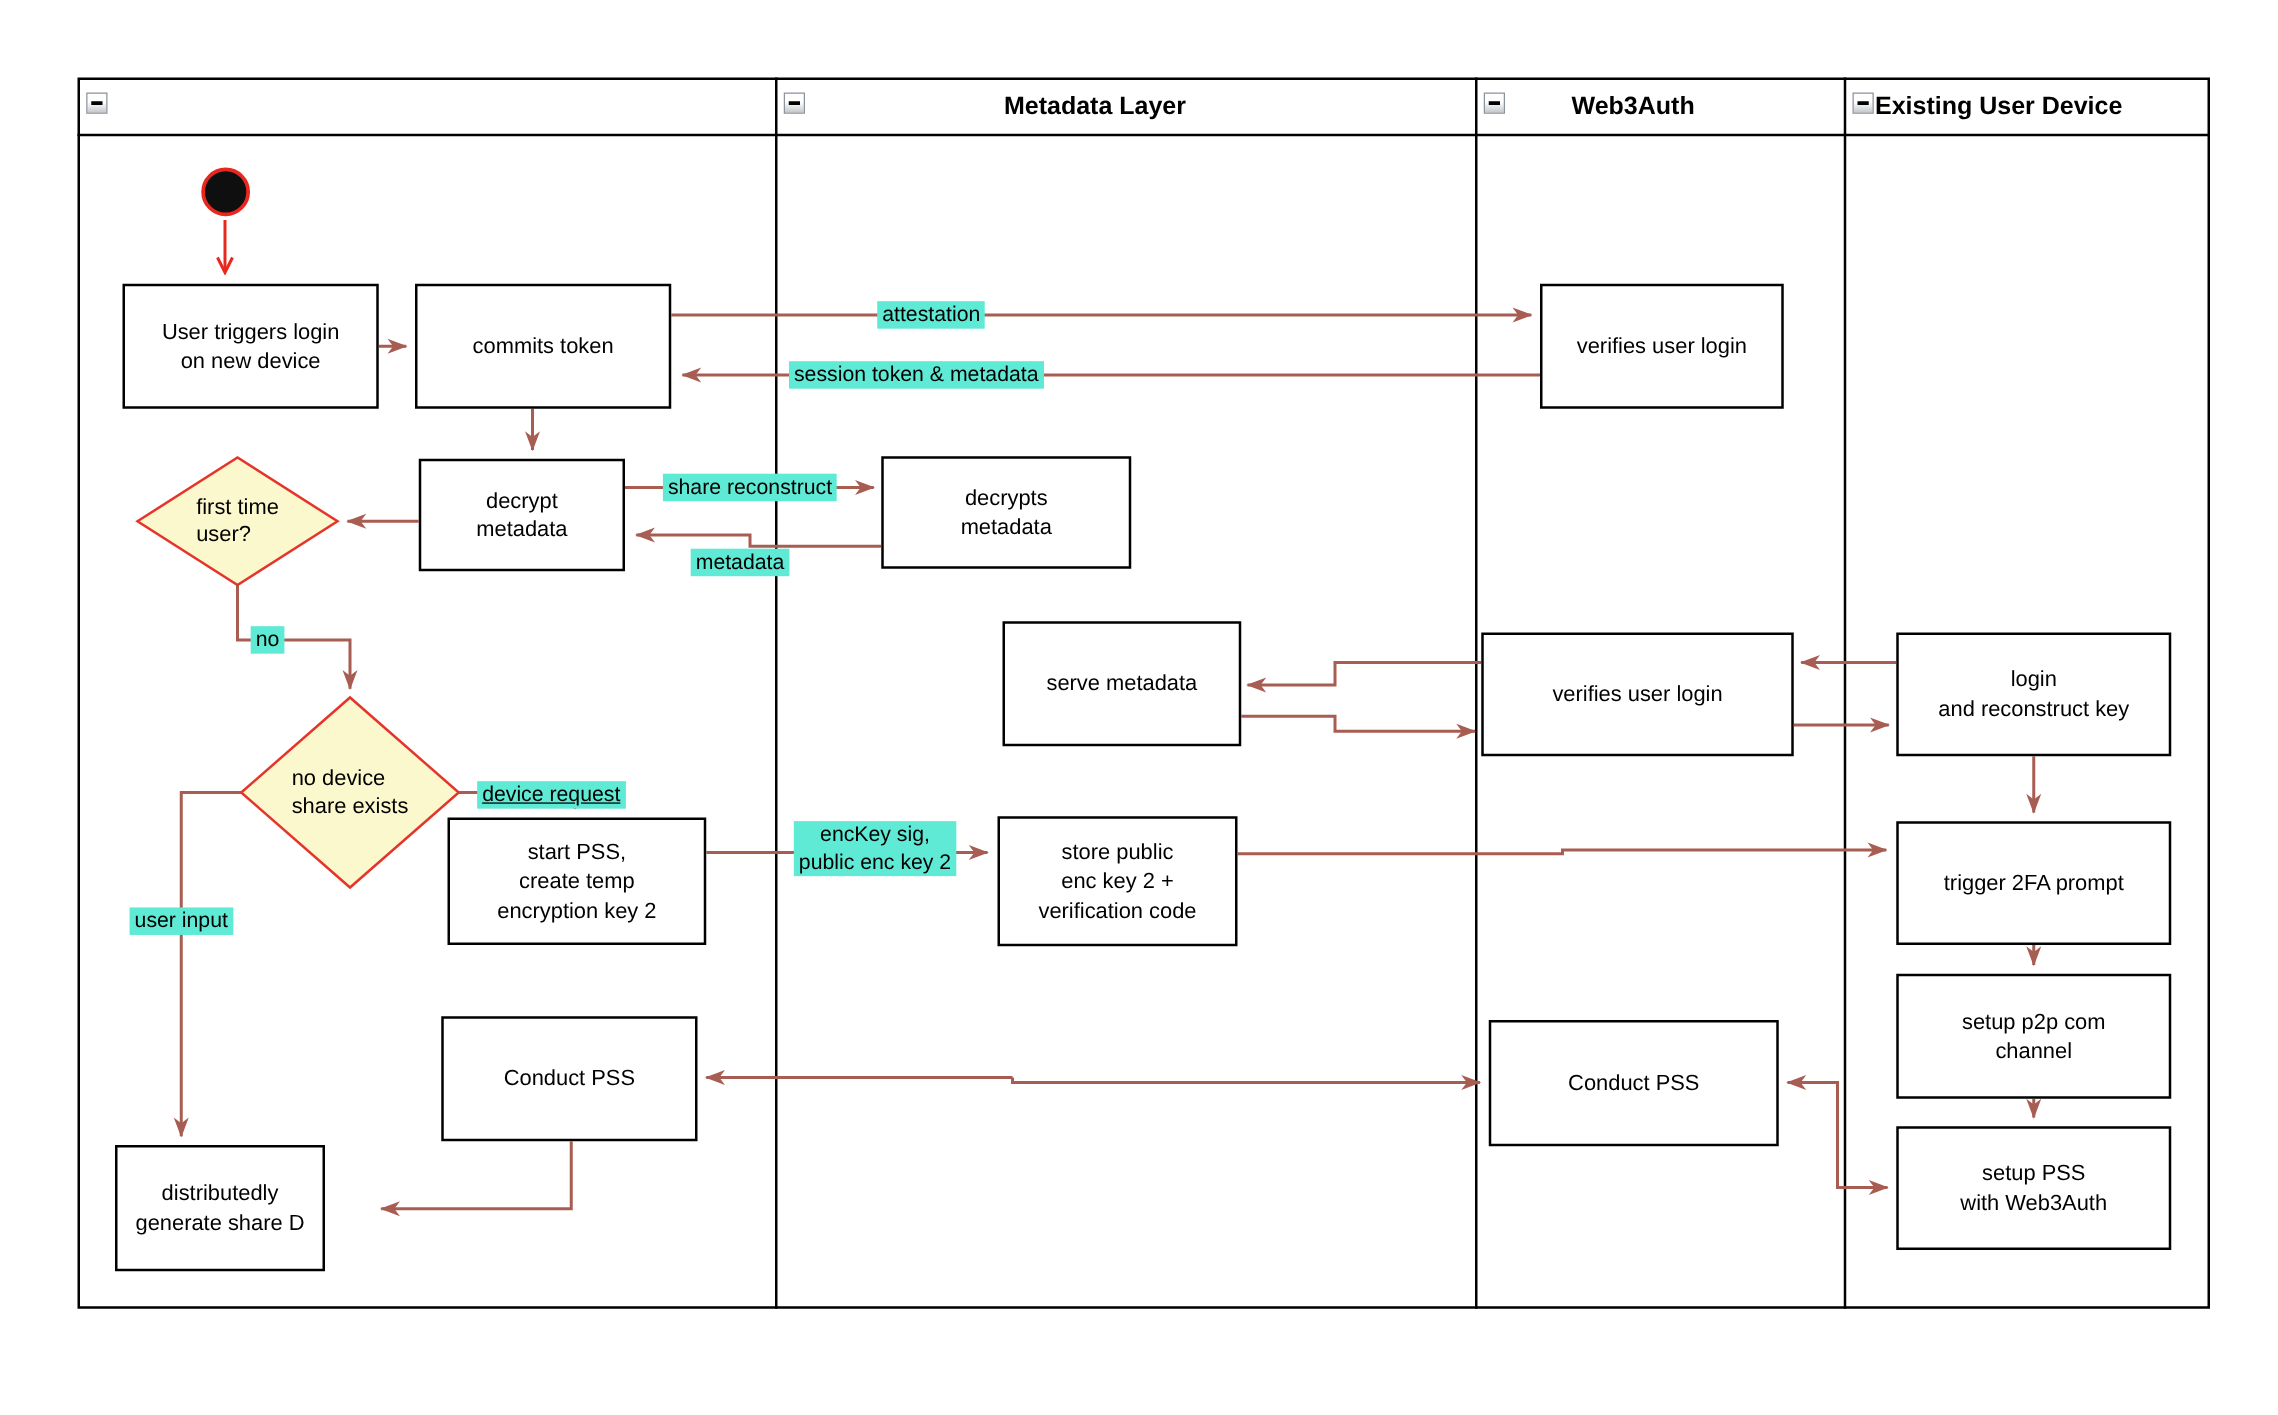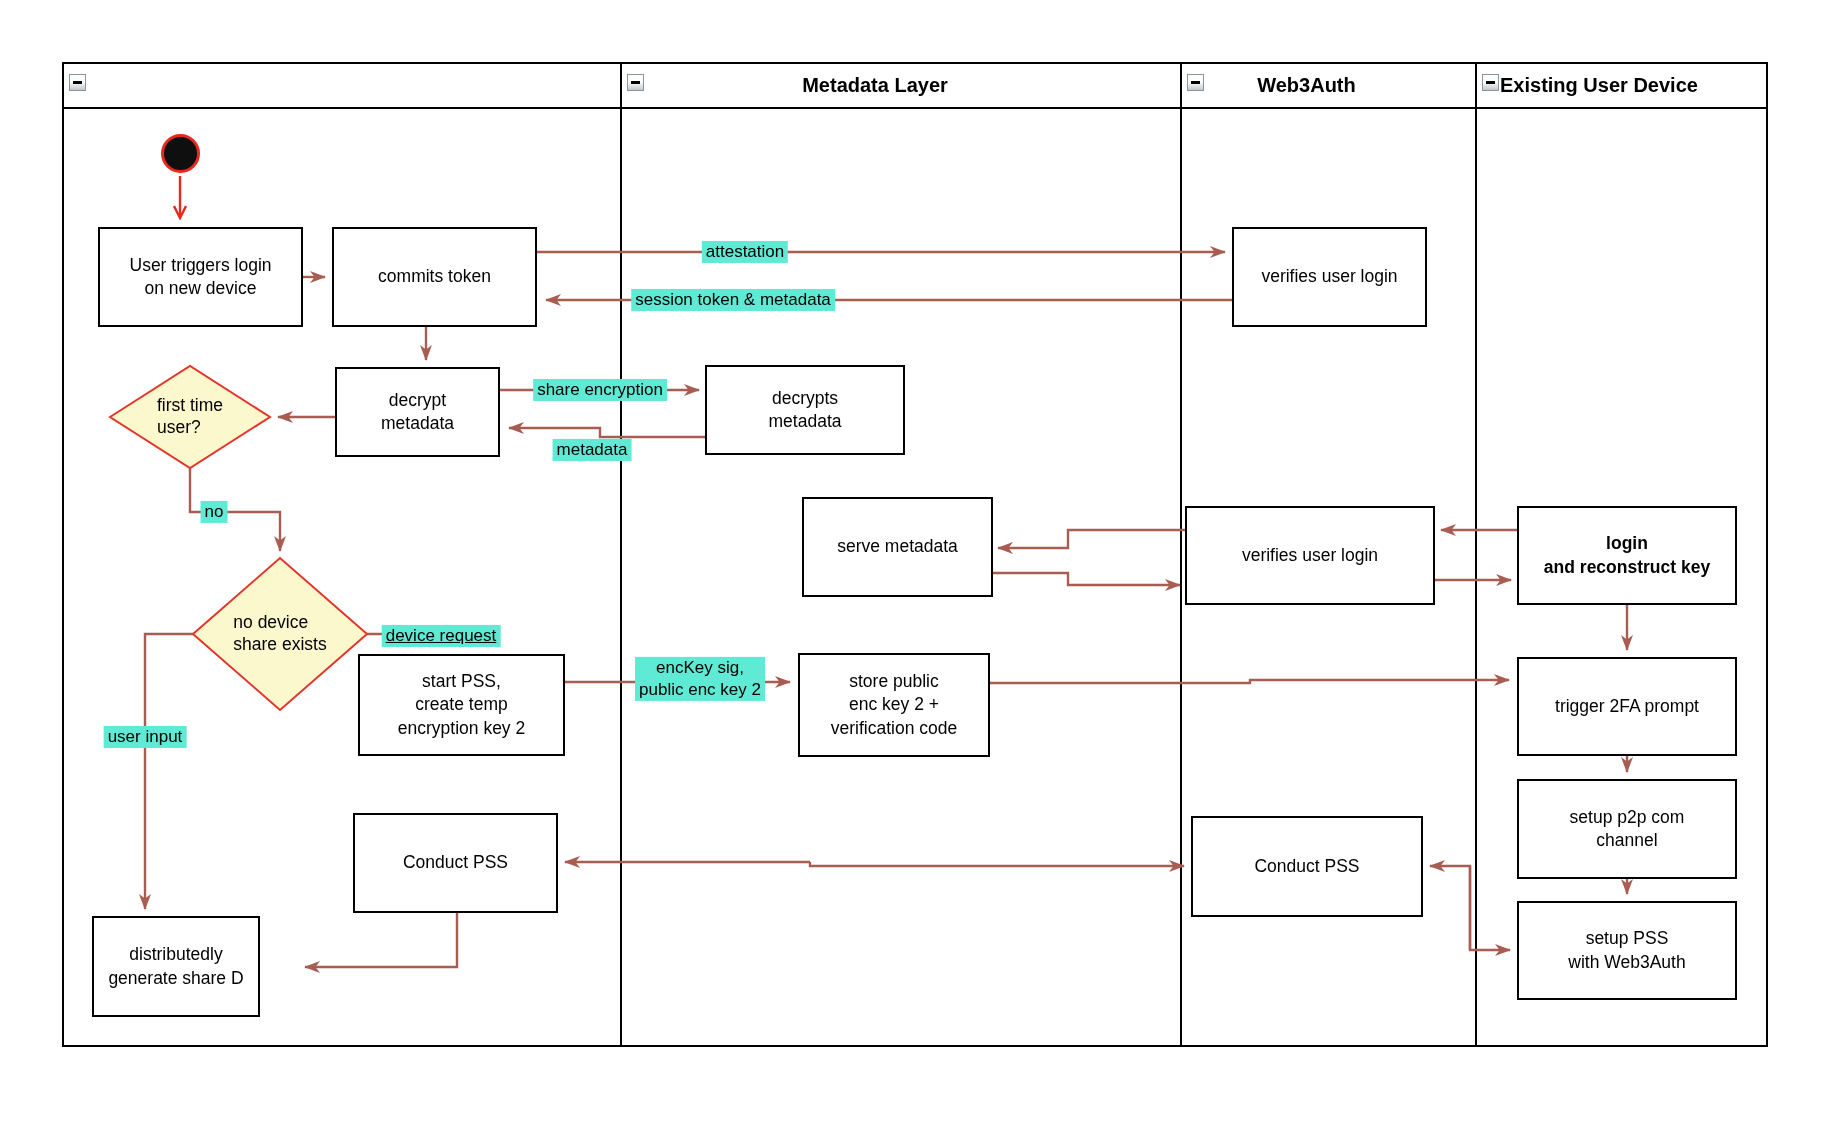--- a/index.html
+++ b/index.html
@@ -33,21 +33,21 @@
 <body>
 
 <div class="canvas">
 
   <div class="pool"></div>
   <div class="hsep"></div>
   <div class="vdiv" style="left:620px;"></div>
   <div class="vdiv" style="left:1180px;"></div>
   <div class="vdiv" style="left:1475px;"></div>
 
-  <div class="lane-title" style="left:595px;width:512px;padding-left:24px;">Metadata Layer</div>
+  <div class="lane-title" style="left:620px;width:512px;">Metadata Layer</div>
   <div class="lane-title" style="left:1180px;width:253px;">Web3Auth</div>
   <div class="lane-title left" style="left:1475px;width:293px;">Existing User Device</div>
 
   <div class="minus" style="left:69px;top:74px;">
       <span class="bar"></span>
     </div>
   <div class="minus" style="left:627px;top:74px;">
       <span class="bar"></span>
     </div>
   <div class="minus" style="left:1187px;top:74px;">
@@ -120,31 +120,31 @@
 metadata</div>
   <div class="node" style="left:802px;top:497px;width:191px;height:100px;">serve metadata</div>
   <div class="node" style="left:798px;top:653px;width:192px;height:104px;">store public
 enc key 2 +
 verification code</div>
 
   <div class="node" style="left:1232px;top:227px;width:195px;height:100px;">verifies user login</div>
   <div class="node" style="left:1185px;top:506px;width:250px;height:99px;">verifies user login</div>
   <div class="node" style="left:1191px;top:816px;width:232px;height:101px;">Conduct PSS</div>
 
-  <div class="node" style="left:1517px;top:506px;width:220px;height:99px;font-weight:bold;">login
+  <div class="node" style="left:1517px;top:506px;width:220px;height:99px;">login
 and reconstruct key</div>
   <div class="node" style="left:1517px;top:657px;width:220px;height:99px;">trigger 2FA prompt</div>
   <div class="node" style="left:1517px;top:779px;width:220px;height:100px;">setup p2p com
 channel</div>
   <div class="node" style="left:1517px;top:901px;width:220px;height:99px;">setup PSS
 with Web3Auth</div>
 
   <div class="elabel" style="left:745px;top:252px;">attestation</div>
   <div class="elabel" style="left:733px;top:300px;">session token &amp; metadata</div>
-  <div class="elabel" style="left:600px;top:390px;">share encryption</div>
+  <div class="elabel" style="left:600px;top:390px;">share reconstruct</div>
   <div class="elabel" style="left:592px;top:450px;">metadata</div>
   <div class="elabel" style="left:214px;top:512px;">no</div>
   <div class="elabel" style="left:441px;top:636px;text-decoration:underline;">device request</div>
   <div class="elabel" style="left:145px;top:737px;">user input</div>
   <div class="elabel" style="left:700px;top:679px;">encKey sig,
 public enc key 2</div>
 
 </div>
 
 </body></html>

